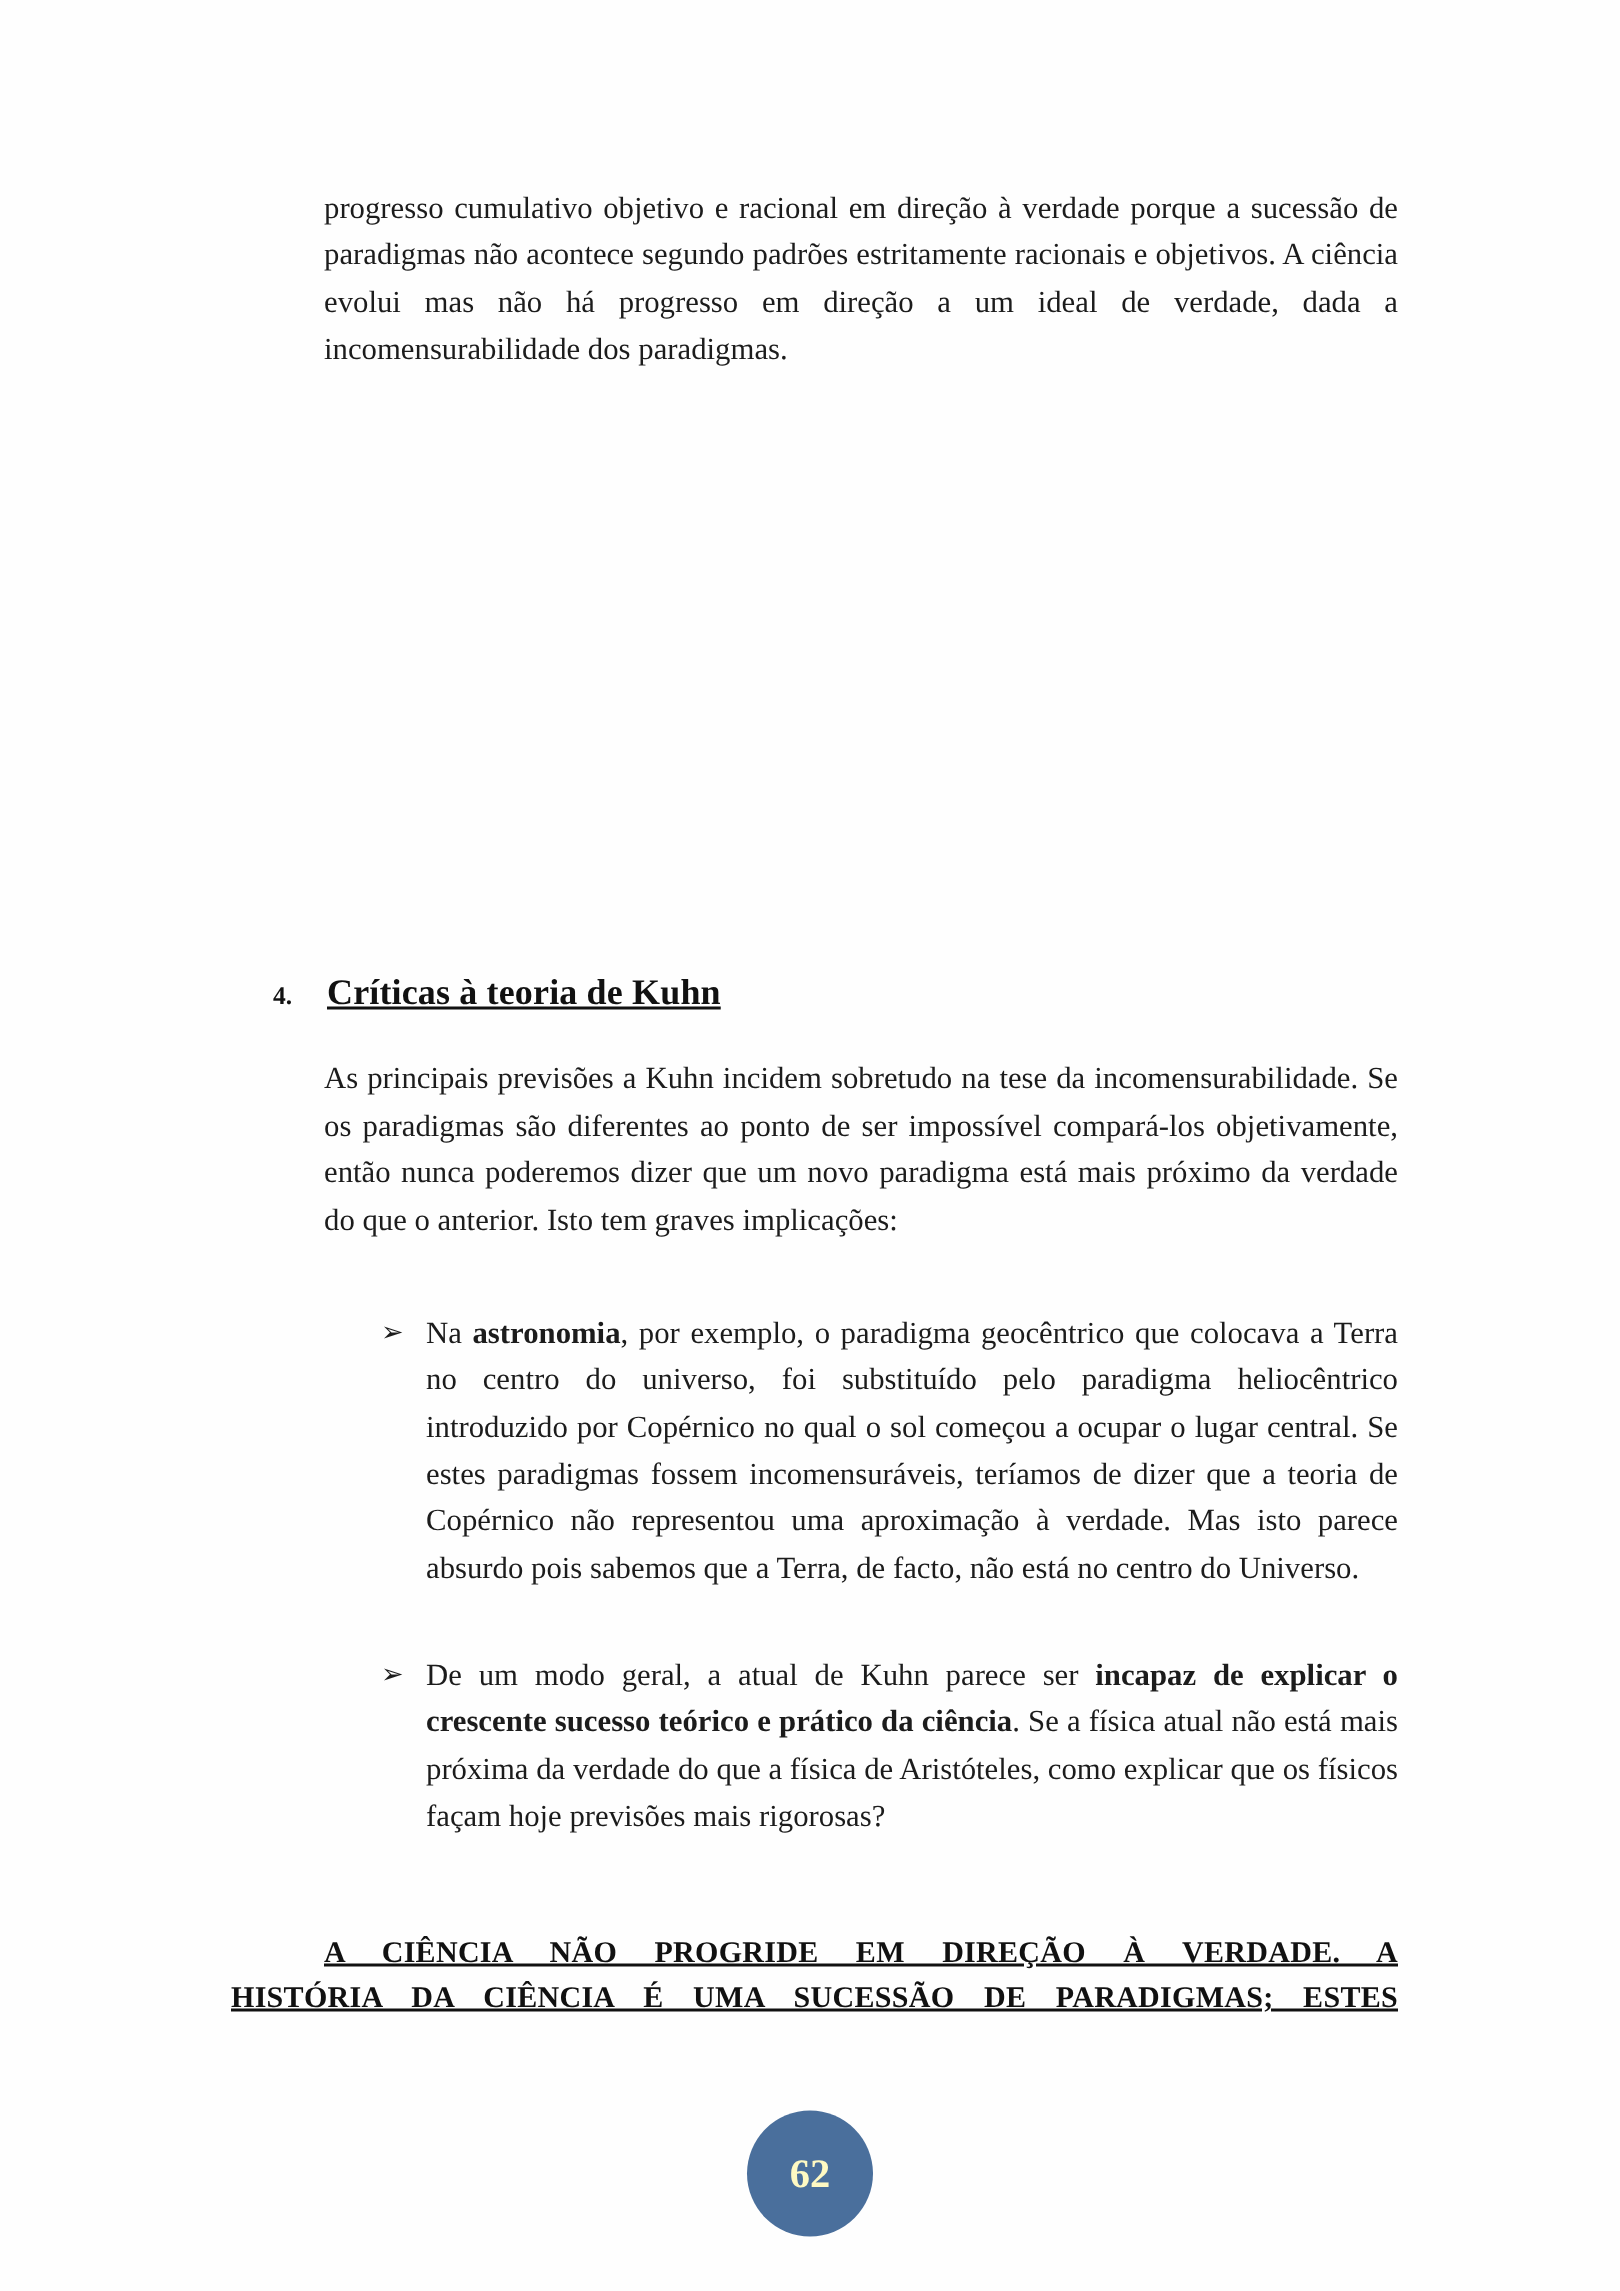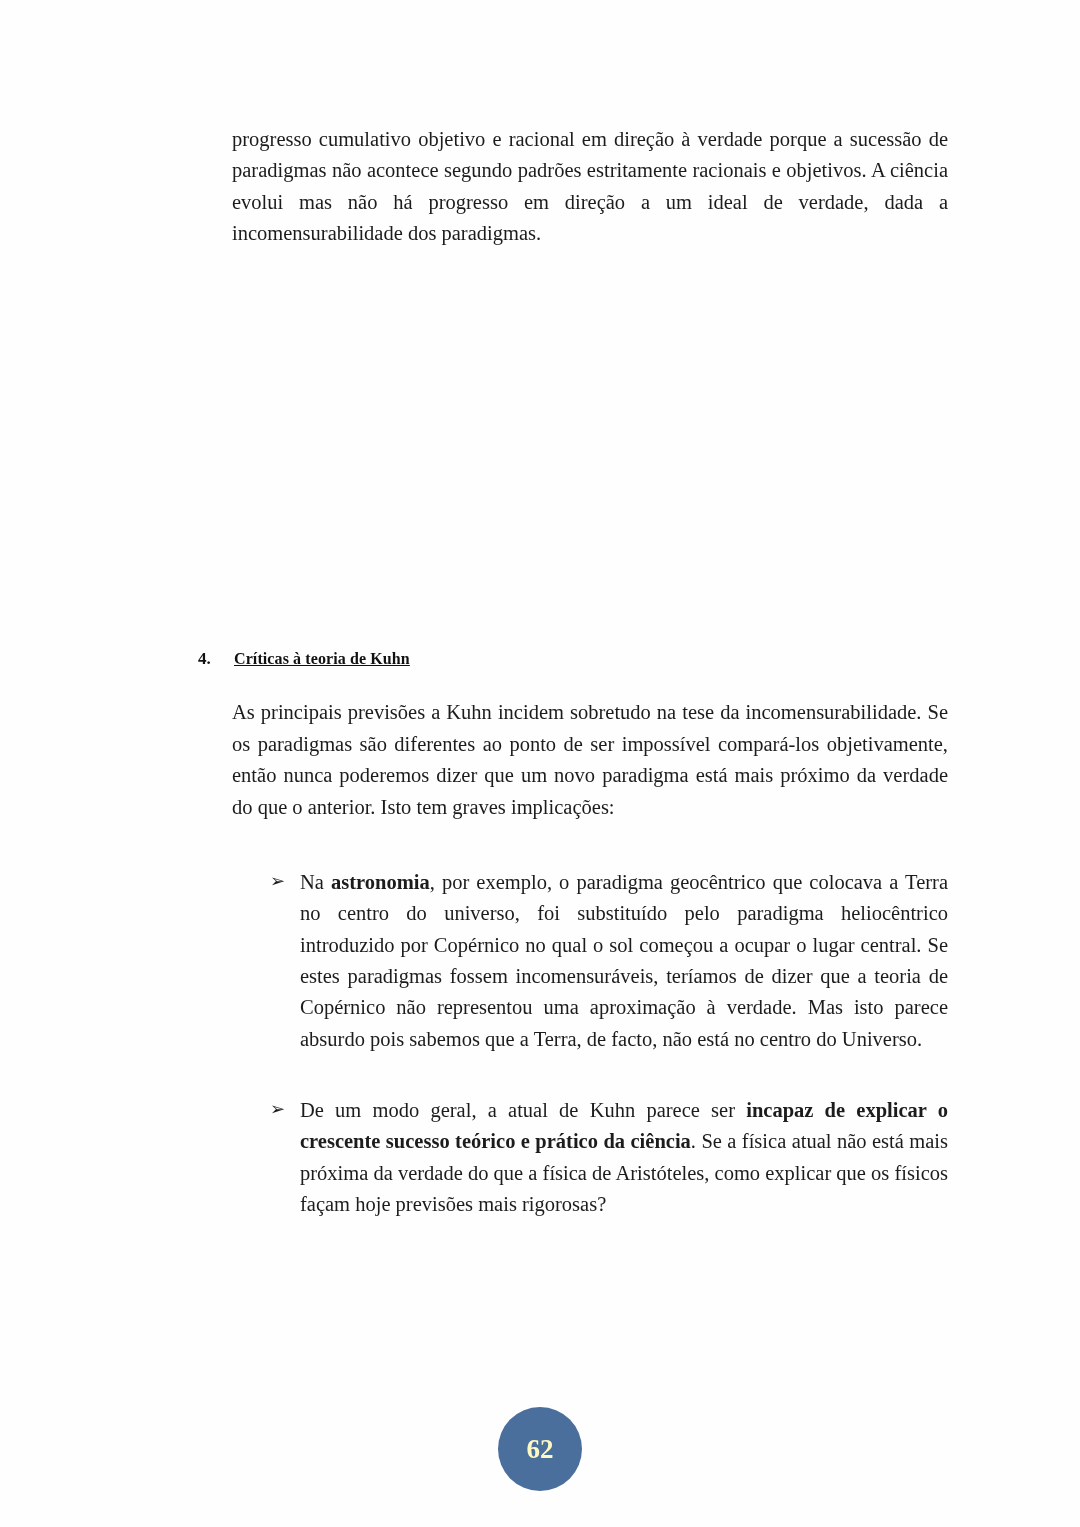--- a/index.html
+++ b/index.html
@@ -17,21 +17,21 @@
   }
   .page {
     position: absolute;
     left: 0; top: 0;
     width: 1080px;
     height: 1527px;
     background: #fefefe;
   }
   .content {
     position: absolute;
-    left: 232px;
+    left: 216px;
     top: 124px;
     width: 716px;
   }
   p.para {
     margin: 0;
     font-size: 20.5px;
     line-height: 1.53;
     text-align: justify;
     color: #1c1c1c;
   }
@@ -45,21 +45,21 @@
   }
   .section-num {
     width: 36px;
     margin-left: -34px;
     font-size: 17px;
     font-weight: bold;
     color: #111;
     font-family: "Liberation Serif", serif;
   }
   .section-title {
-    font-size: 16px;
+    font-size: 24px;
     font-weight: bold;
     text-decoration: underline;
     color: #111;
     letter-spacing: 0.1px;
   }
   .para-block {
     margin-top: 28px;
   }
   ul.bullets {
     list-style: none;
@@ -149,18 +149,22 @@
       <li>
         <span class="marker">➢</span>
         <span>Na </span><b>astronomia</b><span>, por exemplo, o paradigma geocêntrico que colocava a Terra no centro do universo, foi substituído pelo paradigma heliocêntrico introduzido por Copérnico no qual o sol começou a ocupar o lugar central. Se estes paradigmas fossem incomensuráveis, teríamos de dizer que a teoria de Copérnico não representou uma aproximação à verdade. Mas isto parece absurdo pois sabemos que a Terra, de facto, não está no centro do Universo.</span>
       </li>
       <li>
         <span class="marker">➢</span>
         <span>De um modo geral, a atual de Kuhn parece ser </span><b>incapaz de explicar o crescente sucesso teórico e prático da ciência</b><span>. Se a física atual não está mais próxima da verdade do que a física de Aristóteles, como explicar que os físicos façam hoje previsões mais rigorosas?</span>
       </li>
     </ul>
 
+    <div class="footer-head">
+      <span class="line1">A CIÊNCIA NÃO PROGRIDE EM DIREÇÃO À VERDADE. A</span>
+      <span class="line2">HISTÓRIA DA CIÊNCIA É UMA SUCESSÃO DE PARADIGMAS; ESTES</span>
+    </div>
 
   </div>
 
   <div class="page-number">62</div>
 
 </div>
 
 </body></html>

